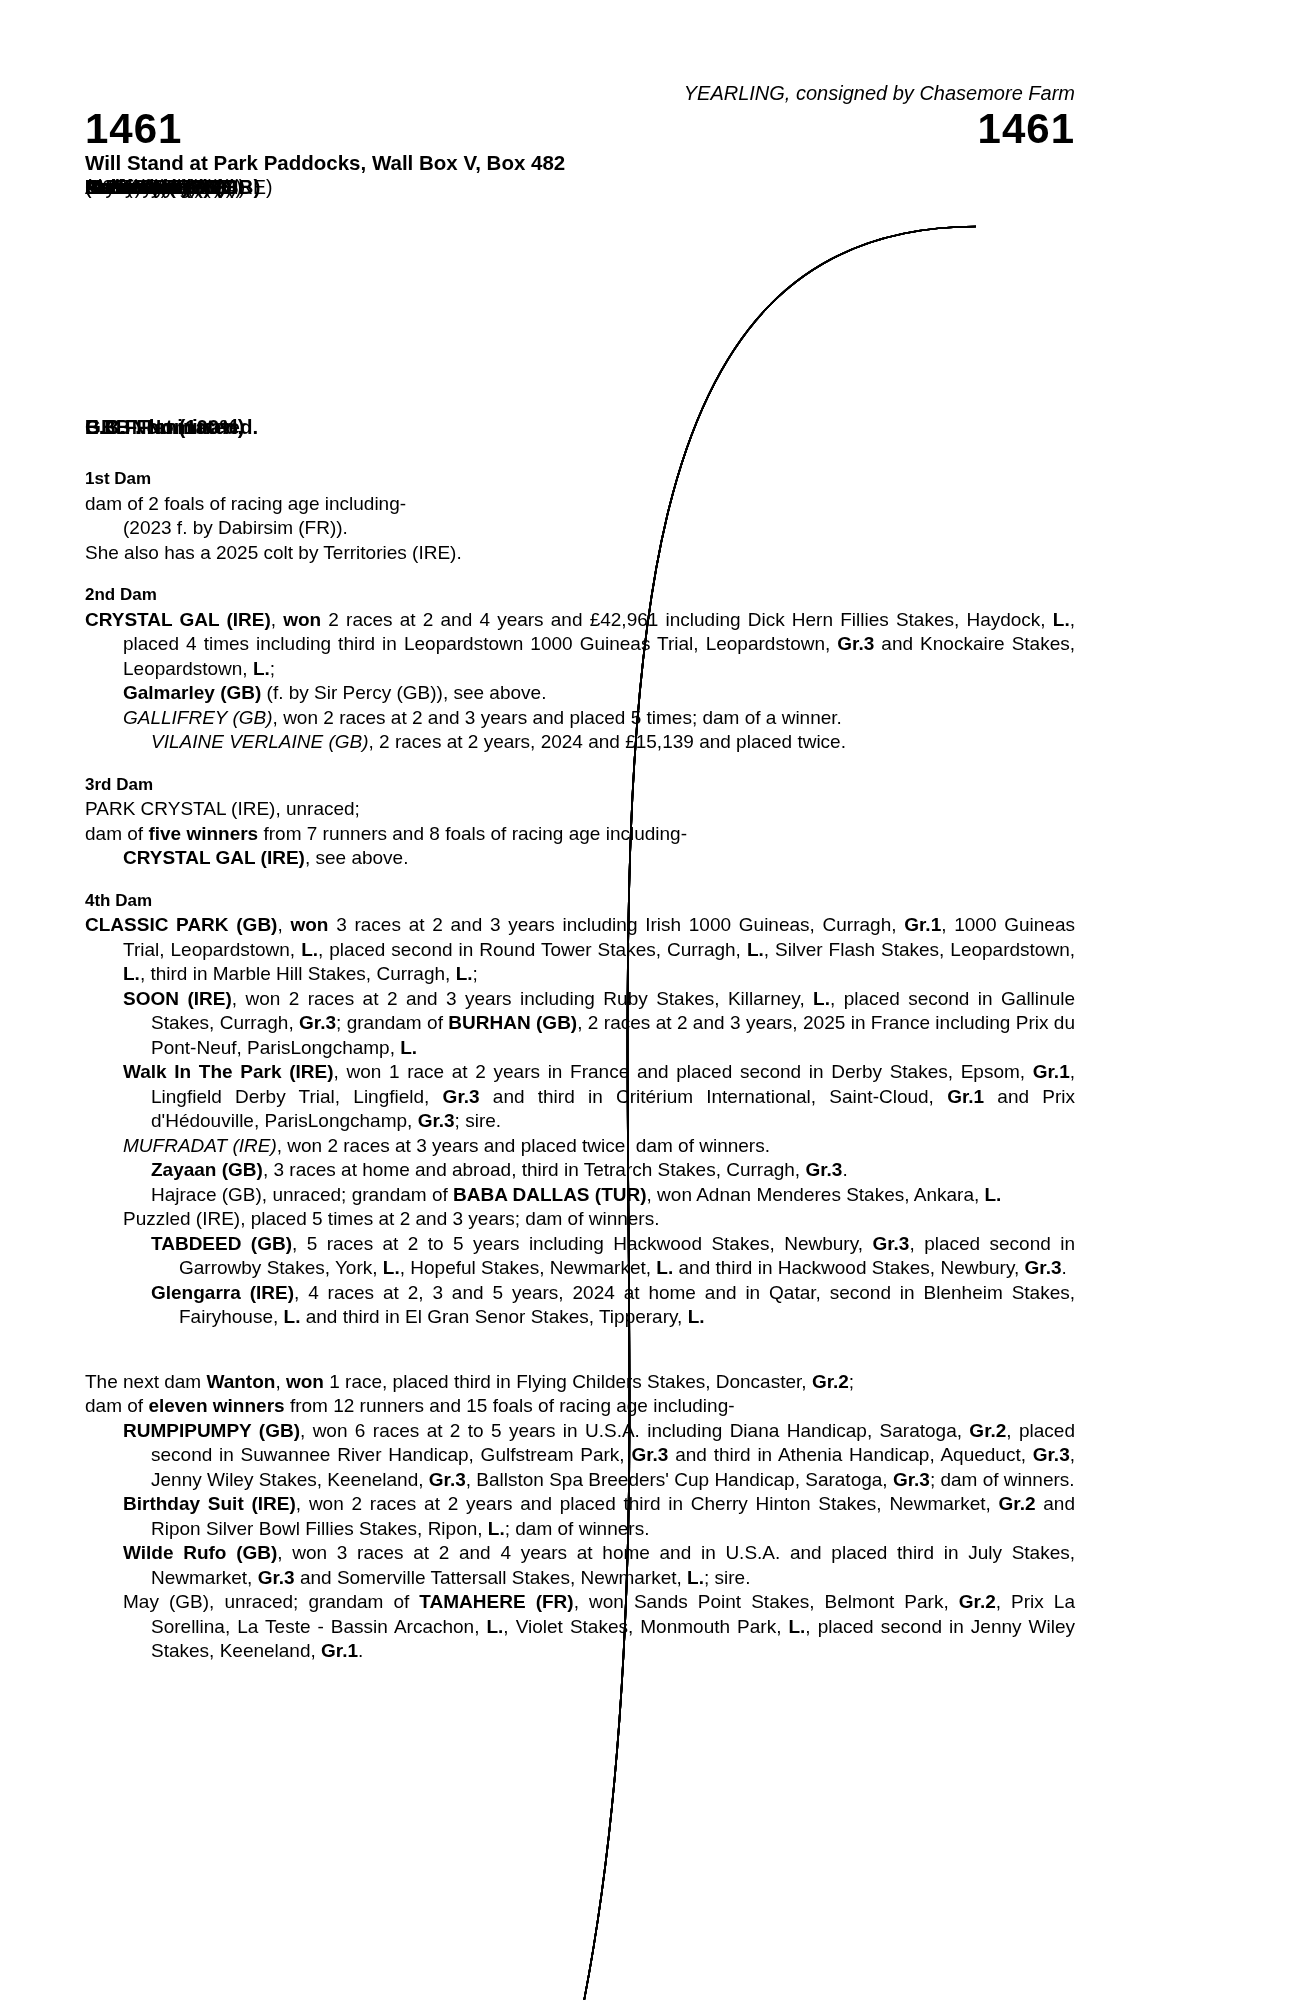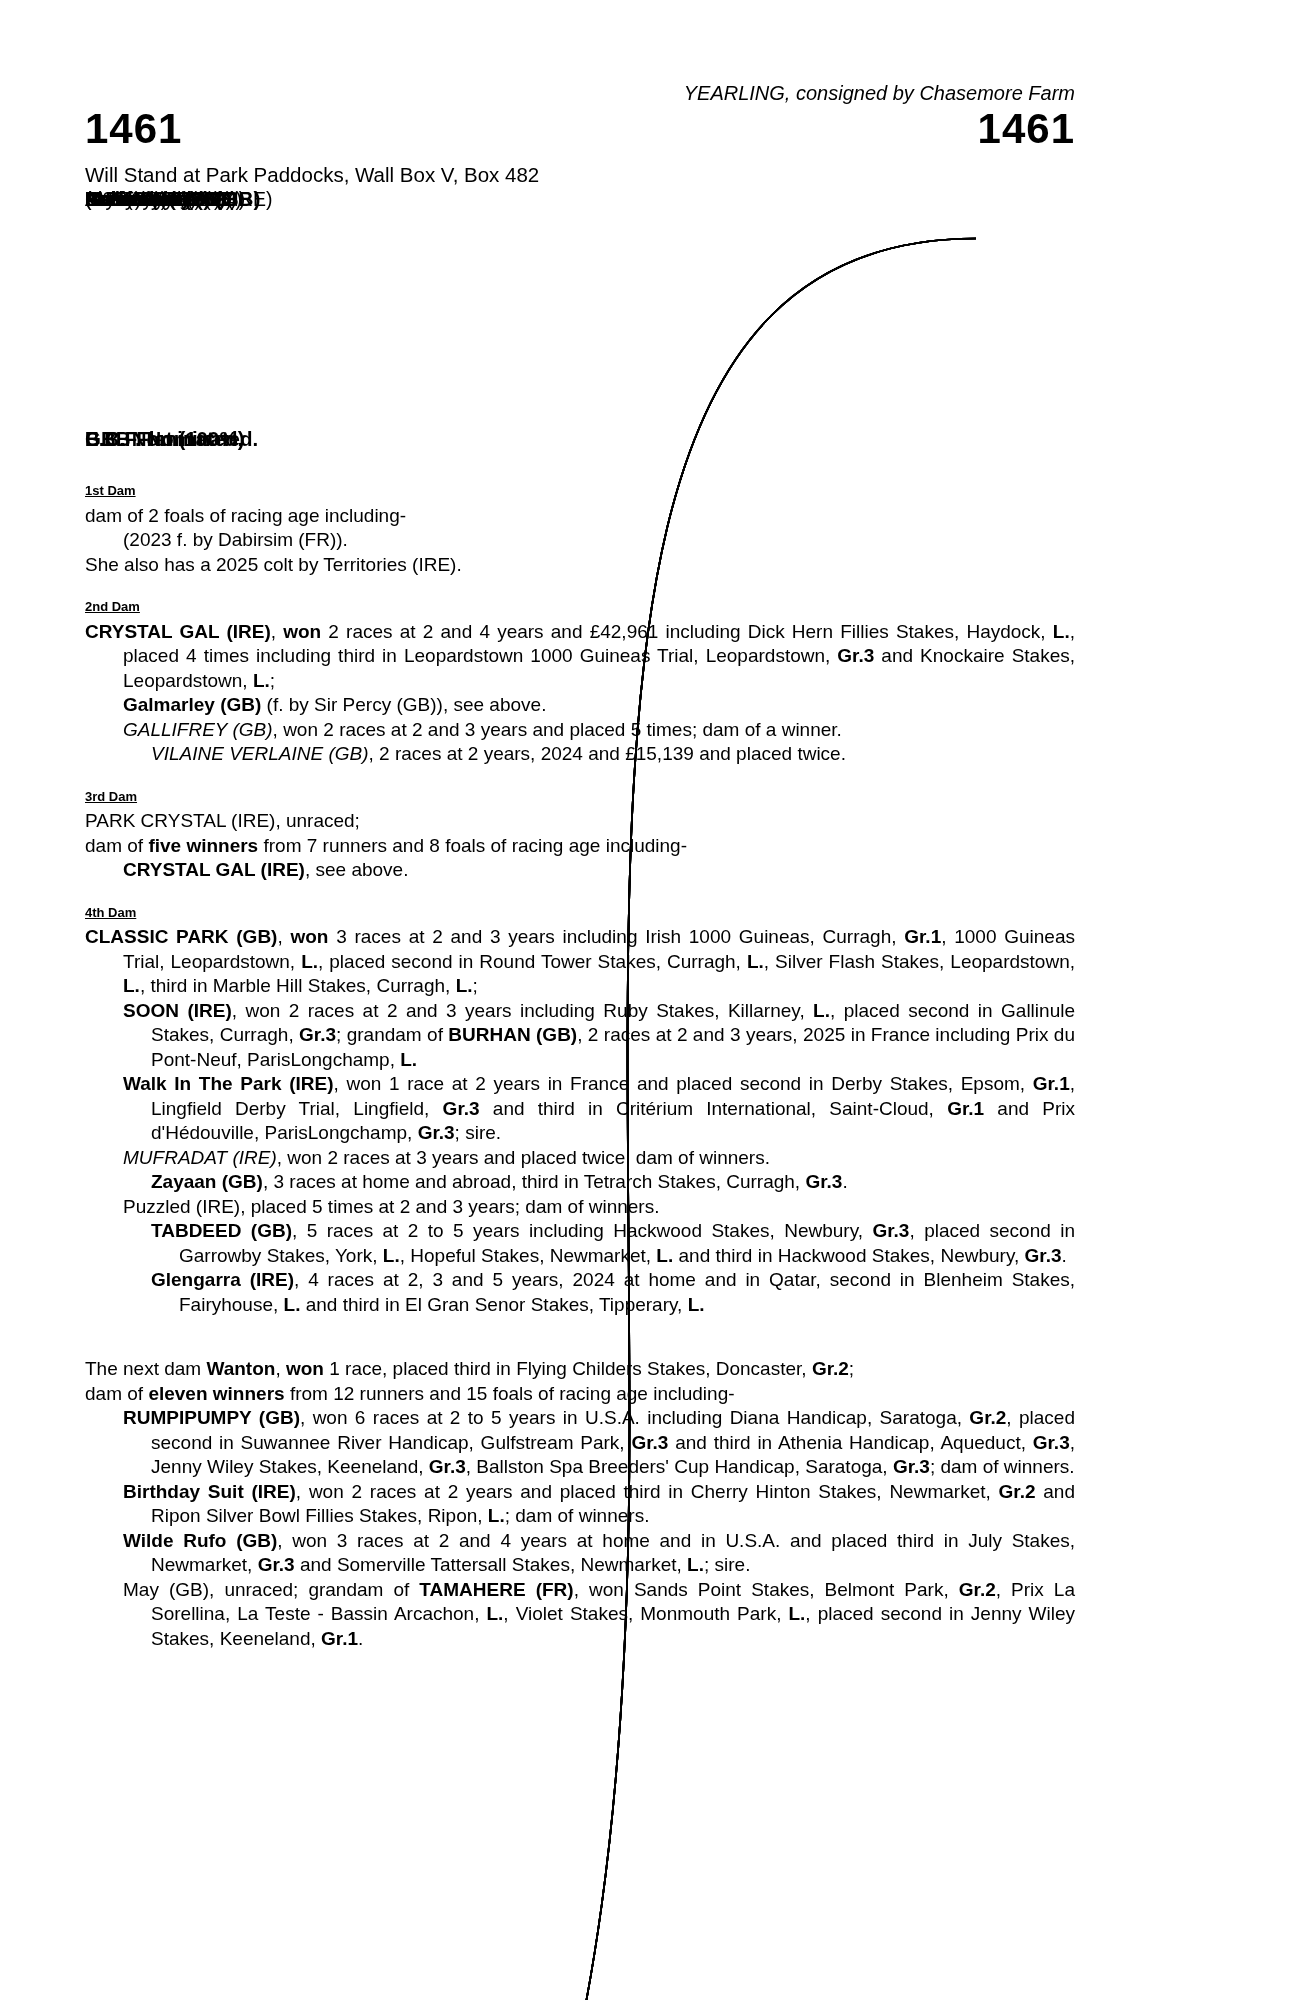--- a/index.html
+++ b/index.html
@@ -14,21 +14,21 @@
 
   .consignment {
     padding-top:82px;
     text-align:right;
     font-style:italic;
     font-size:20px;
     line-height:22px;
   }
   .lot-row { display:flex; justify-content:space-between; align-items:flex-start; margin-top:4px; }
   .lot { font-size:42px; font-weight:700; line-height:1; letter-spacing:1px; }
-  .location { margin-top:14px; font-size:20.5px; font-weight:400; line-height:22px; }
+  .location { margin-top:2px; font-size:20.5px; font-weight:700; line-height:22px; }
 
   
   .pedigree { position:relative; height:232px; margin-top:3px; font-size:19.5px; }
   .ped-item { position:absolute; white-space:nowrap; line-height:20px; }
   .vat-note   { left:0; top:73; }
   .filly-name { left:0; top:97; font-weight:700; font-size:21px; }
   .foal-date  { left:0; top:125; }
   .sire-name  { left:258; top:43; }
   .dam-name   { left:258; top:141; }
   .dam-year   { left:258; top:166; }
@@ -58,21 +58,21 @@
   .noms span { position:absolute; top:0; white-space:nowrap; }
   .nom-ebf { left:80; }
   .nom-bc  { left:500; }
   .nom-gbb { left:725; }
 
   
   #damSections { margin-top:26px; }
   .dam-section { margin-top:18px; }
   .dam-section:first-child { margin-top:0; }
   .dam-section:last-child { margin-top:40px; }
-  .dam-heading { font-weight:700; font-size:13px; line-height:24.5px;text-decoration:underline; }
+  .dam-heading { font-weight:700; font-size:17px; line-height:24.5px; }
   .para {
     margin:0;
     font-size:19px;
     line-height:24.5px;
     text-align:justify;
   }
   .hang  { padding-left:38px;  text-indent:-38px; }
   .flush { padding-left:0;     text-indent:0; }
   .l1    { padding-left:66px;  text-indent:-28px; }
   .l2    { padding-left:94px;  text-indent:-28px; }
@@ -167,20 +167,21 @@
         <p class="para flush"><span>dam of </span><span class="b">five winners</span><span> from 7 runners and 8 foals of racing age including-</span></p>
         <p class="para l1"><span class="b">CRYSTAL GAL (IRE)</span><span>, see above.</span></p>
       </div>
       <div class="dam-section">
         <div class="dam-heading">4th Dam</div>
         <p class="para hang"><span class="b">CLASSIC PARK (GB)</span><span>, </span><span class="b">won</span><span> 3 races at 2 and 3 years including Irish 1000 Guineas, Curragh, </span><span class="b">Gr.1</span><span>, 1000 Guineas Trial, Leopardstown, </span><span class="b">L.</span><span>, placed second in Round Tower Stakes, Curragh, </span><span class="b">L.</span><span>, Silver Flash Stakes, Leopardstown, </span><span class="b">L.</span><span>, third in Marble Hill Stakes, Curragh, </span><span class="b">L.</span><span>;</span></p>
         <p class="para l1"><span class="b">SOON (IRE)</span><span>, won 2 races at 2 and 3 years including Ruby Stakes, Killarney, </span><span class="b">L.</span><span>, placed second in Gallinule Stakes, Curragh, </span><span class="b">Gr.3</span><span>; grandam of </span><span class="b">BURHAN (GB)</span><span>, 2 races at 2 and 3 years, 2025 in France including Prix du Pont-Neuf, ParisLongchamp, </span><span class="b">L.</span></p>
         <p class="para l1"><span class="b">Walk In The Park (IRE)</span><span>, won 1 race at 2 years in France and placed second in Derby Stakes, Epsom, </span><span class="b">Gr.1</span><span>, Lingfield Derby Trial, Lingfield, </span><span class="b">Gr.3</span><span> and third in Critérium International, Saint-Cloud, </span><span class="b">Gr.1</span><span> and Prix d'Hédouville, ParisLongchamp, </span><span class="b">Gr.3</span><span>; sire.</span></p>
         <p class="para l1"><span class="i">MUFRADAT (IRE)</span><span>, won 2 races at 3 years and placed twice; dam of winners.</span></p>
         <p class="para l2"><span class="b">Zayaan (GB)</span><span>, 3 races at home and abroad, third in Tetrarch Stakes, Curragh, </span><span class="b">Gr.3</span><span>.</span></p>
+        <p class="para l2"><span>Hajrace (GB), unraced; grandam of </span><span class="b">BABA DALLAS (TUR)</span><span>, won Adnan Menderes Stakes, Ankara, </span><span class="b">L.</span></p>
         <p class="para l1"><span>Puzzled (IRE), placed 5 times at 2 and 3 years; dam of winners.</span></p>
         <p class="para l2"><span class="b">TABDEED (GB)</span><span>, 5 races at 2 to 5 years including Hackwood Stakes, Newbury, </span><span class="b">Gr.3</span><span>, placed second in Garrowby Stakes, York, </span><span class="b">L.</span><span>, Hopeful Stakes, Newmarket, </span><span class="b">L.</span><span> and third in Hackwood Stakes, Newbury, </span><span class="b">Gr.3</span><span>.</span></p>
         <p class="para l2"><span class="b">Glengarra (IRE)</span><span>, 4 races at 2, 3 and 5 years, 2024 at home and in Qatar, second in Blenheim Stakes, Fairyhouse, </span><span class="b">L.</span><span> and third in El Gran Senor Stakes, Tipperary, </span><span class="b">L.</span></p>
       </div>
       <div class="dam-section">
         <p class="para hang"><span>The next dam </span><span class="b">Wanton</span><span>, </span><span class="b">won</span><span> 1 race, placed third in Flying Childers Stakes, Doncaster, </span><span class="b">Gr.2</span><span>;</span></p>
         <p class="para flush"><span>dam of </span><span class="b">eleven winners</span><span> from 12 runners and 15 foals of racing age including-</span></p>
         <p class="para l1"><span class="b">RUMPIPUMPY (GB)</span><span>, won 6 races at 2 to 5 years in U.S.A. including Diana Handicap, Saratoga, </span><span class="b">Gr.2</span><span>, placed second in Suwannee River Handicap, Gulfstream Park, </span><span class="b">Gr.3</span><span> and third in Athenia Handicap, Aqueduct, </span><span class="b">Gr.3</span><span>, Jenny Wiley Stakes, Keeneland, </span><span class="b">Gr.3</span><span>, Ballston Spa Breeders' Cup Handicap, Saratoga, </span><span class="b">Gr.3</span><span>; dam of winners.</span></p>
         <p class="para l1"><span class="b">Birthday Suit (IRE)</span><span>, won 2 races at 2 years and placed third in Cherry Hinton Stakes, Newmarket, </span><span class="b">Gr.2</span><span> and Ripon Silver Bowl Fillies Stakes, Ripon, </span><span class="b">L.</span><span>; dam of winners.</span></p>
         <p class="para l1"><span class="b">Wilde Rufo (GB)</span><span>, won 3 races at 2 and 4 years at home and in U.S.A. and placed third in July Stakes, Newmarket, </span><span class="b">Gr.3</span><span> and Somerville Tattersall Stakes, Newmarket, </span><span class="b">L.</span><span>; sire.</span></p>

